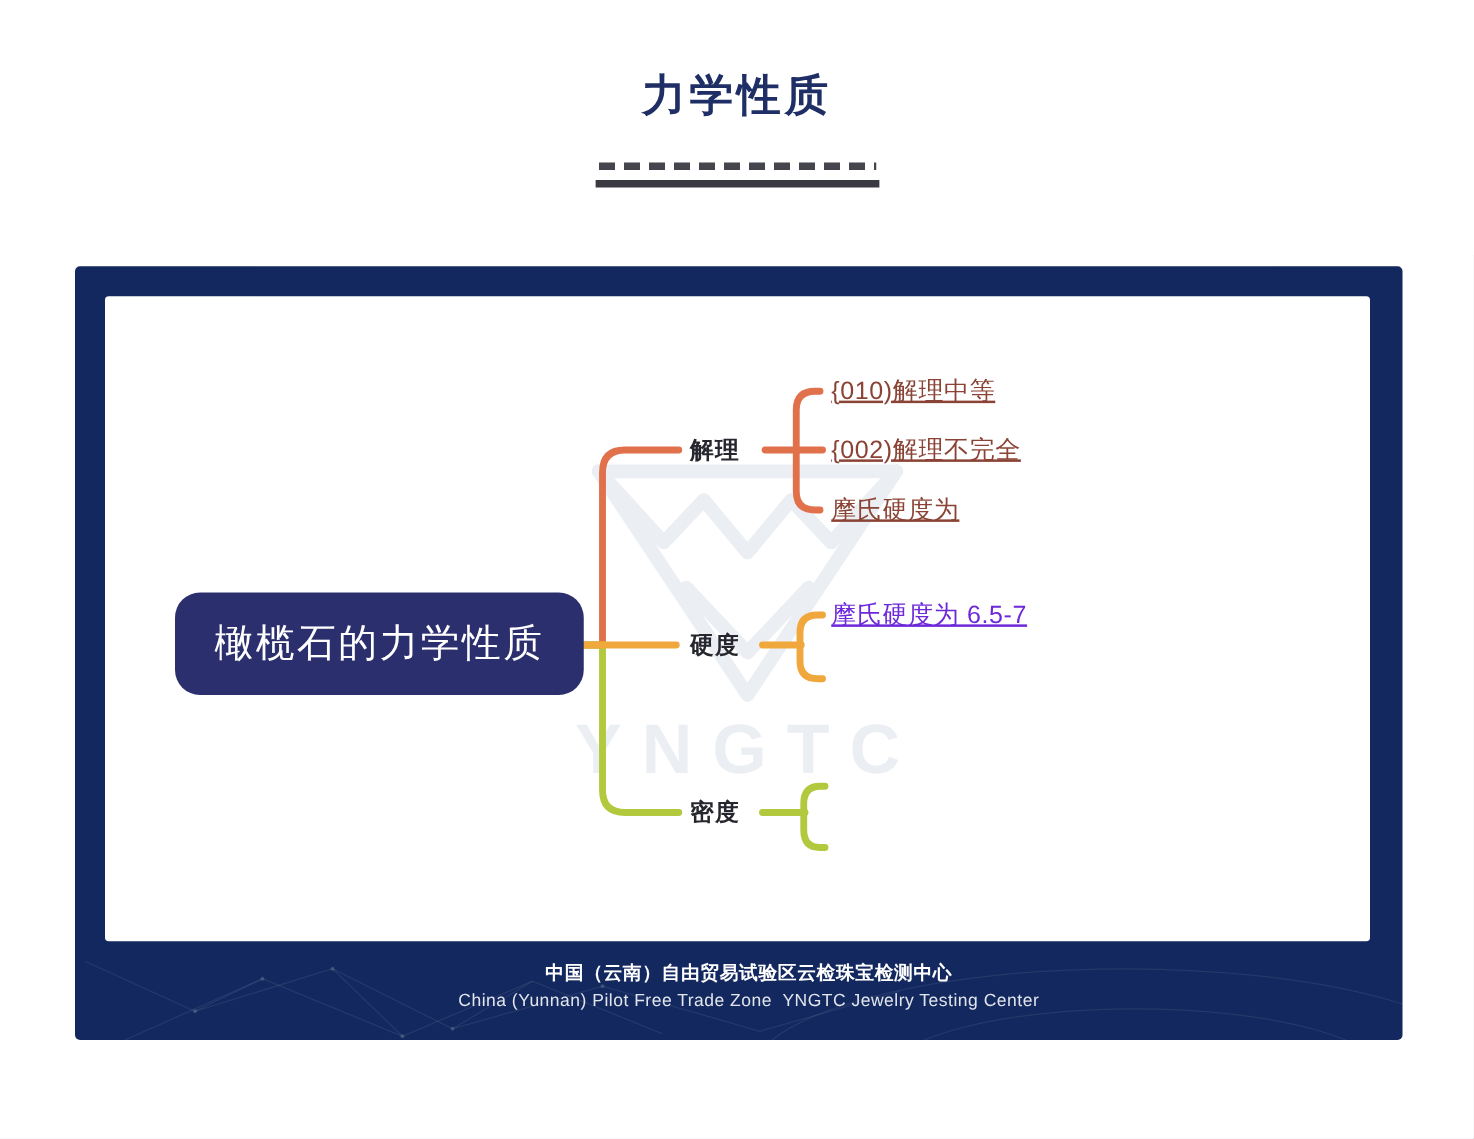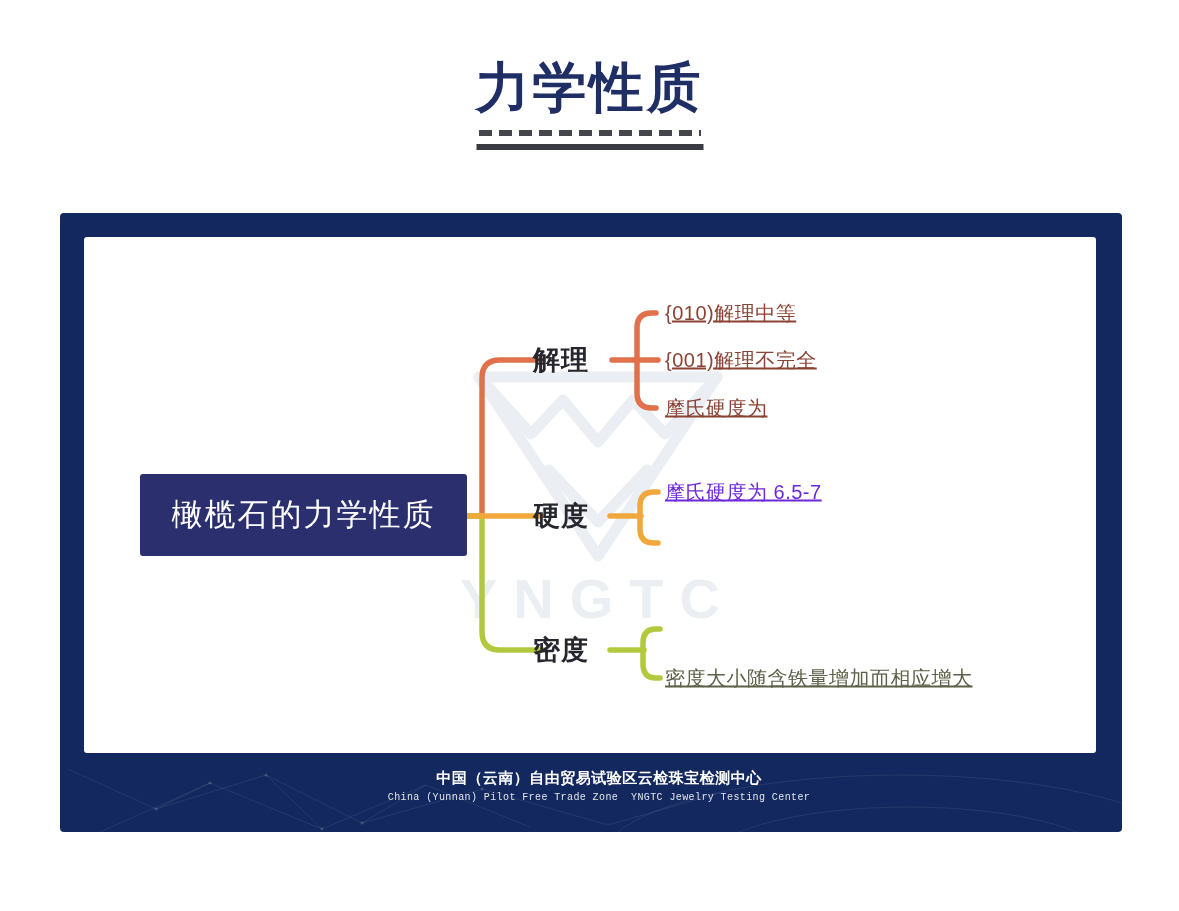--- a/index.html
+++ b/index.html
@@ -2,55 +2,55 @@
 <html><head>
 <meta charset="utf-8">
 <style>
   * { margin: 0; padding: 0; box-sizing: border-box; }
   html, body { width: 1179px; height: 911px; background: #ffffff; overflow: hidden;
     font-family: "Liberation Sans", "DejaVu Sans", sans-serif; }
   .page { position: relative; width: 1179px; height: 911px; background: #ffffff; }
 
   
   .title-wrap { position: absolute; left: 0; top: 58px; width: 100%; text-align: center; }
-  .title-wrap h1 { font-size: 54px; font-weight: 700; color: #1f2f66; letter-spacing: 3px; line-height: 1.1; }
+  .title-wrap h1 { font-size: 35px; font-weight: 700; color: #1f2f66; letter-spacing: 3px; line-height: 1.1; }
   .dash-line { position: absolute; left: 50%; top: 72px; transform: translateX(-50%);
     width: 222px; height: 6px;
     background: repeating-linear-gradient(90deg, #45454d 0 13px, transparent 13px 20px); }
   .solid-line { position: absolute; left: 50%; top: 86px; transform: translateX(-50%);
     width: 227px; height: 6px; background: #3a3a42; }
 
   
   .panel { position: absolute; left: 60px; top: 213px; width: 1062px; height: 619px;
     background: #13285e; border-radius: 4px; }
   .mesh { position: absolute; left: 0; top: 0; width: 1062px; height: 619px; z-index: 1; }
 
   
   .card { position: absolute; left: 24px; top: 24px; width: 1012px; height: 516px;
     background: #ffffff; border-radius: 3px; z-index: 2; }
   .card svg.layer { position: absolute; left: 0; top: 0; width: 1012px; height: 516px; }
 
   
   .root { position: absolute; left: 56px; top: 237px; width: 327px; height: 82px;
-    background: #2b2f6d; border-radius: 3px; display: flex; align-items: center; justify-content: center;
+    background: #2b2f6d; border-radius: 20px; display: flex; align-items: center; justify-content: center;
     z-index: 4; }
   .root span { color: #ffffff; font-size: 31px; letter-spacing: 2px; }
-  .blabel { position: absolute; left: 449px; transform: translateY(-50%);
-    font-size: 27px; font-weight: 700; color: #26262e; letter-spacing: 1px; z-index: 4; white-space: nowrap; }
+  .blabel { position: absolute; left: 468px; transform: translateY(-50%);
+    font-size: 19px; font-weight: 700; color: #26262e; letter-spacing: 1px; z-index: 4; white-space: nowrap; }
   .child { position: absolute; left: 581px; transform: translateY(-50%);
     font-size: 20px; font-weight: 500; z-index: 4; white-space: nowrap; letter-spacing: 0.5px; text-decoration: underline; }
   .c-cleave { color: #8a4335; }
   .c-hard   { color: #6d28d9; }
   .c-dens   { color: #5d6149; }
 
   
   .footer { position: absolute; left: 0; top: 556px; width: 100%; text-align: center; z-index: 3; padding-left: 16px; }
   .f-cn { color: #ffffff; font-size: 15px; font-weight: 700; letter-spacing: 0.5px; }
-  .f-en { color: rgba(255,255,255,0.88); font-size: 10px; margin-top: 4px;
-    letter-spacing: 0.4px; white-space: pre; font-family: Liberation Mono, monospace; }
+  .f-en { color: rgba(255,255,255,0.88); font-size: 14px; margin-top: 4px;
+    letter-spacing: 0.4px; white-space: pre; }
 </style>
 </head>
 <body>
 
 <div class="page">
 
   <div class="title-wrap">
     <h1>力学性质</h1>
     <div class="dash-line"></div>
     <div class="solid-line"></div>
@@ -110,26 +110,25 @@
 
       <div class="root">
         <span>橄榄石的力学性质</span>
       </div>
 
       <div class="blabel" style="top:123px">解理</div>
       <div class="blabel" style="top:279px">硬度</div>
       <div class="blabel" style="top:413px">密度</div>
 
       <div class="child c-cleave" style="top:76px">{010)解理中等</div>
-      <div class="child c-cleave" style="top:123px">{001)解理不完全</div>
+      <div class="child c-cleave" style="top:123px">{002)解理不完全</div>
       <div class="child c-cleave" style="top:171px">摩氏硬度为</div>
 
       <div class="child c-hard" style="top:255px">摩氏硬度为 6.5-7</div>
 
-      <div class="child c-dens" style="top:441px">密度大小随含铁量增加而相应增大</div>
     </div>
 
     <div class="footer">
       <div class="f-cn">中国（云南）自由贸易试验区云检珠宝检测中心</div>
       <div class="f-en">China (Yunnan) Pilot Free Trade Zone  YNGTC Jewelry Testing Center</div>
     </div>
   </div>
 </div>
 
 </body></html>

